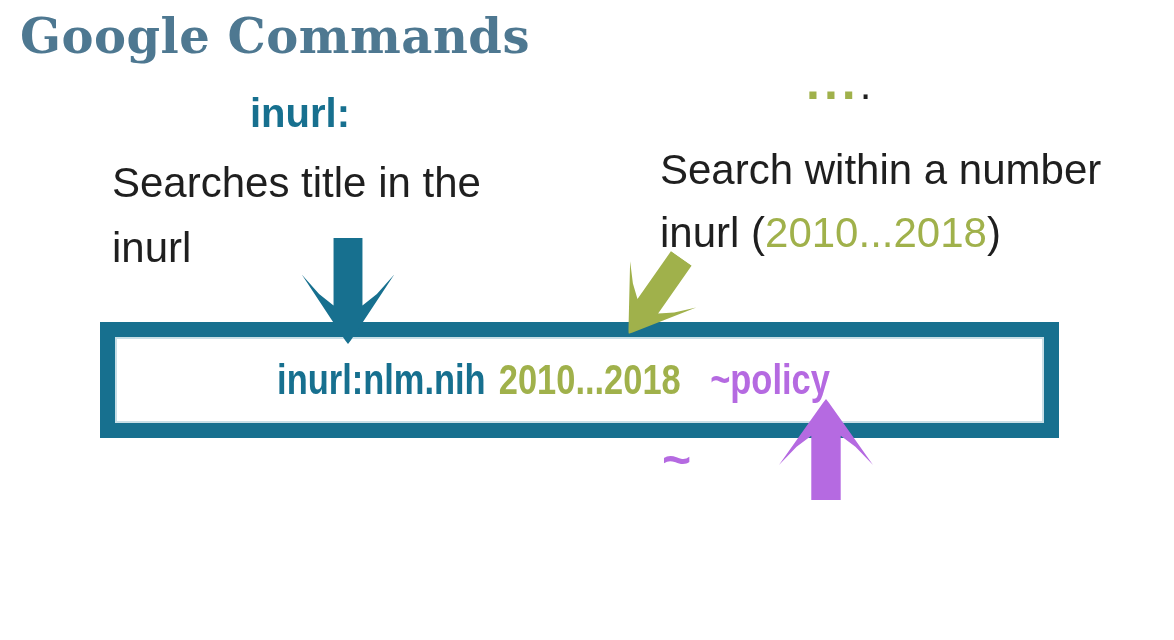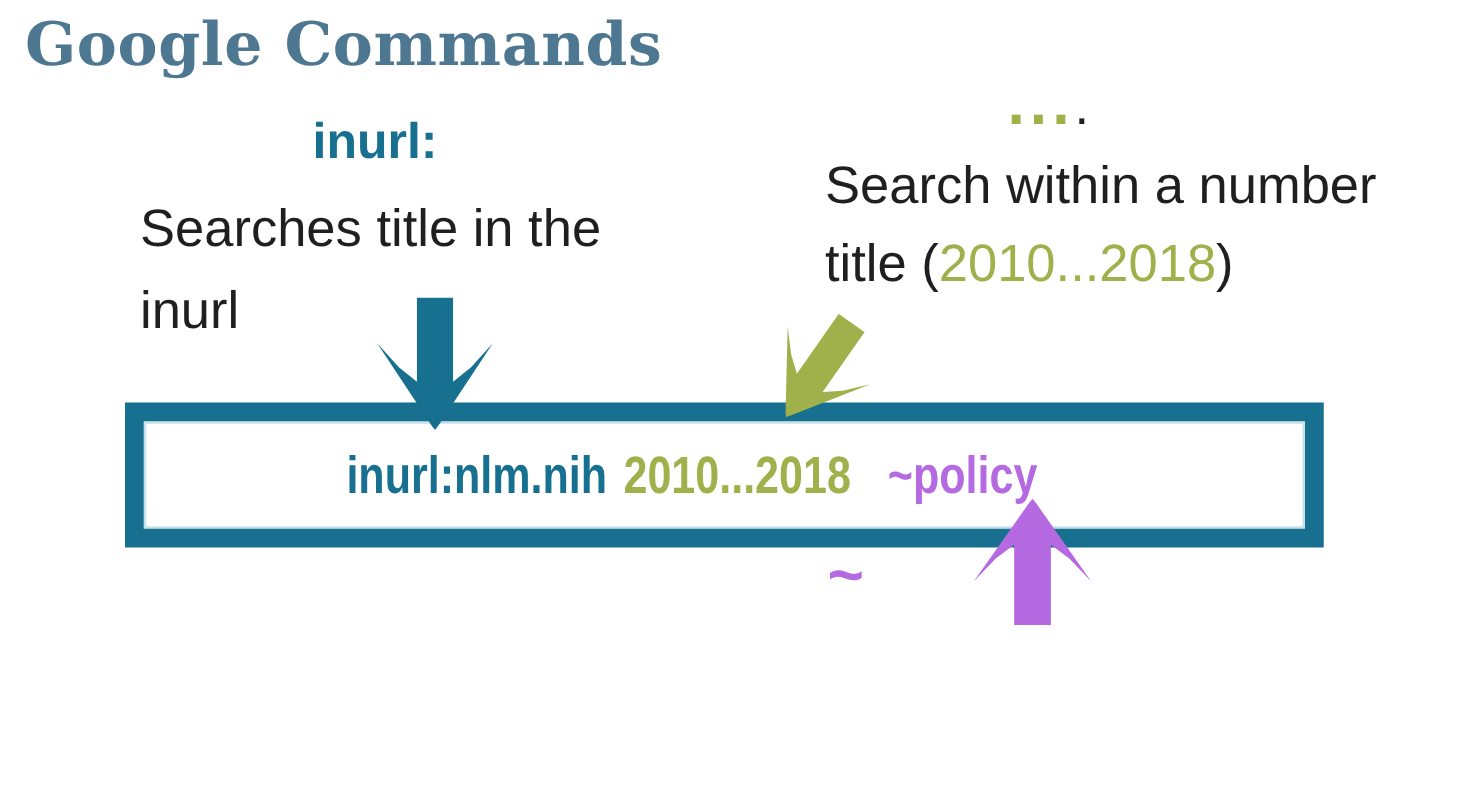--- a/index.html
+++ b/index.html
@@ -27,21 +27,21 @@
   .cmd-inurl {
     left: 250px; top: 90px;
     font-weight: 700;
     font-size: 40px;
     line-height: 46px;
     color: var(--teal, #17708f);
   }
 
   .desc { font-size: 42px; line-height: 65px; color: var(--text, #1f1f1f); }
   .desc-left   { left: 112px; top: 150px; }
-  .desc-right  { left: 660px; top: 116px; line-height: 63px; }
+  .desc-right  { left: 660px; top: 138px; line-height: 63px; }
   .desc-bottom { left: 522px; top: 492px; line-height: 70px; }
 
   .cmd-ellipsis {
     left: 806px; top: 56px;
     font-size: 50px; line-height: 52px;
     font-weight: 700;
     letter-spacing: 4px;
     color: var(--olive, #a0b14b);
     white-space: nowrap;
   }
@@ -103,21 +103,21 @@
   <div class="abs desc desc-left">
     <div>Searches title in the</div>
     <div>inurl</div>
   </div>
 
   <div class="abs cmd-ellipsis">
     <span>...</span><span class="black-period">.</span>
   </div>
   <div class="abs desc desc-right">
     <div>Search within a number</div>
-    <div><span>title (</span><span class="olive-text">2010...2018</span><span>)</span></div>
+    <div><span>inurl (</span><span class="olive-text">2010...2018</span><span>)</span></div>
   </div>
 
   <div class="abs arrow arrow-teal">
     <svg viewBox="0 0 100 110" xmlns="http://www.w3.org/2000/svg" aria-hidden="true">
       <polygon fill="currentColor" points="35,0 65,0 65,70 80,58 98,38 53,106 50,110 47,106 2,38 20,58 35,70"></polygon>
     </svg>
   </div>
   <div class="abs arrow arrow-olive">
     <svg viewBox="0 0 100 110" preserveAspectRatio="none" xmlns="http://www.w3.org/2000/svg" aria-hidden="true">
       <polygon fill="currentColor" points="35,0 65,0 65,70 80,58 98,38 53,106 50,110 47,106 2,38 20,58 35,70"></polygon>

